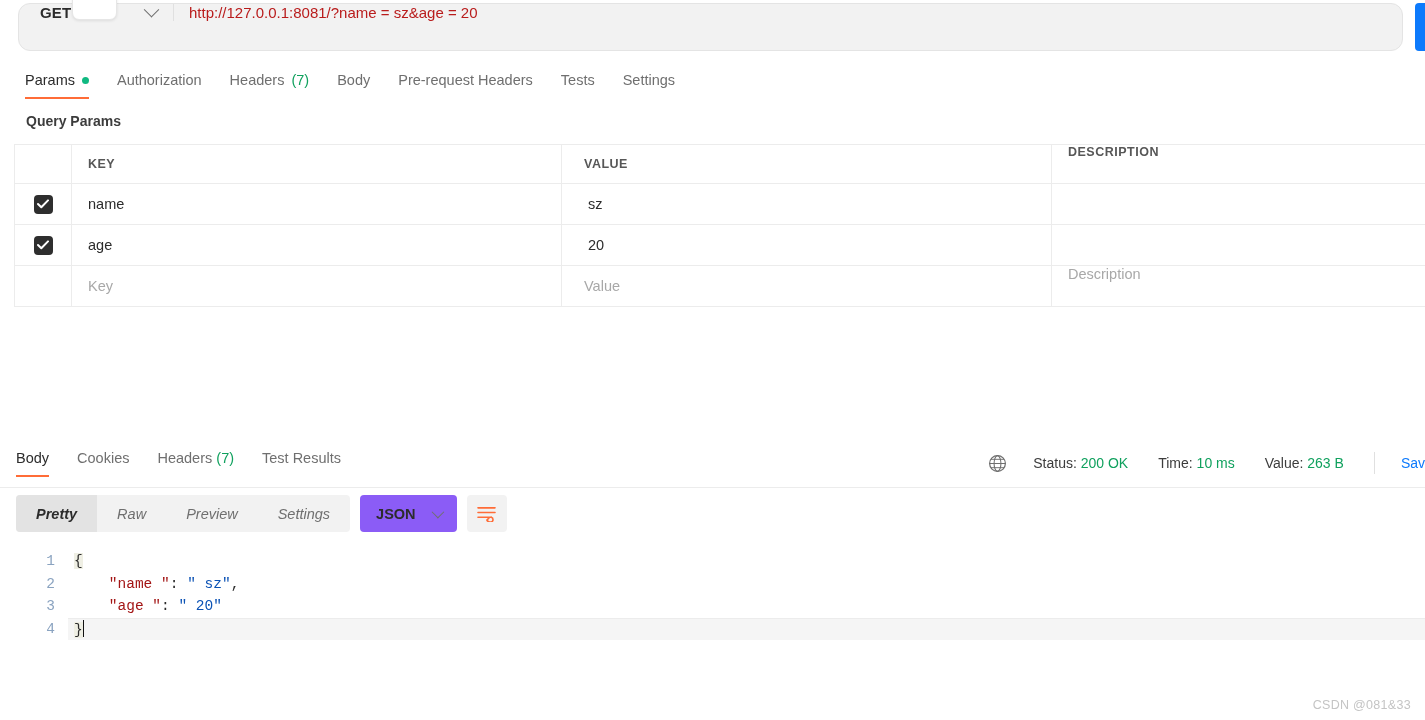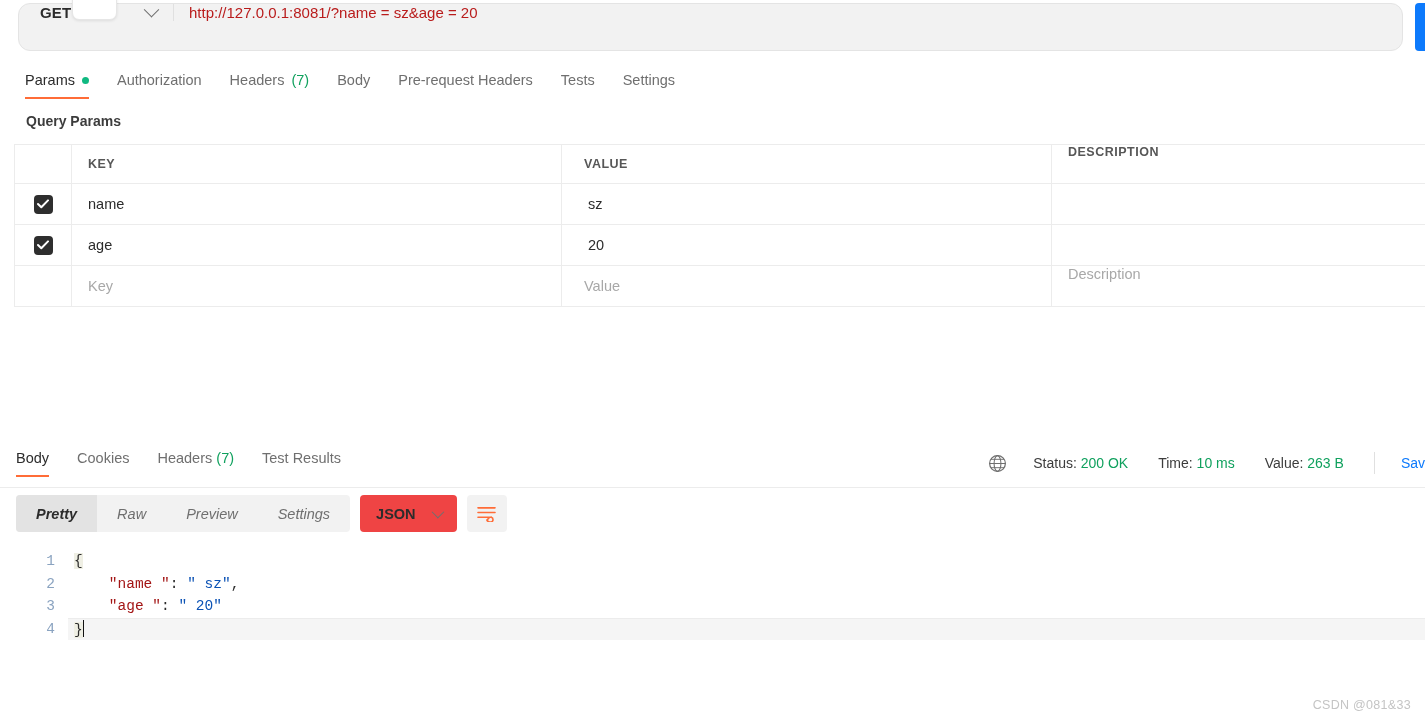--- a/index.html
+++ b/index.html
@@ -278,21 +278,21 @@
   }
   .seg.active {
     background: #e3e3e3;
     color: #2c2c2c;
     font-weight: bold;
   }
   .format-select {
     display: flex;
     align-items: center;
     gap: 16px;
-    background: #ef4444;
+    background: #8b5cf6;
     border-radius: 4px;
     height: 37px;
     padding: 0 16px;
     cursor: pointer;
   }
   .format-label {
     font-size: 14.5px;
     color: #2c2c2c;
     font-weight: bold;
   }

